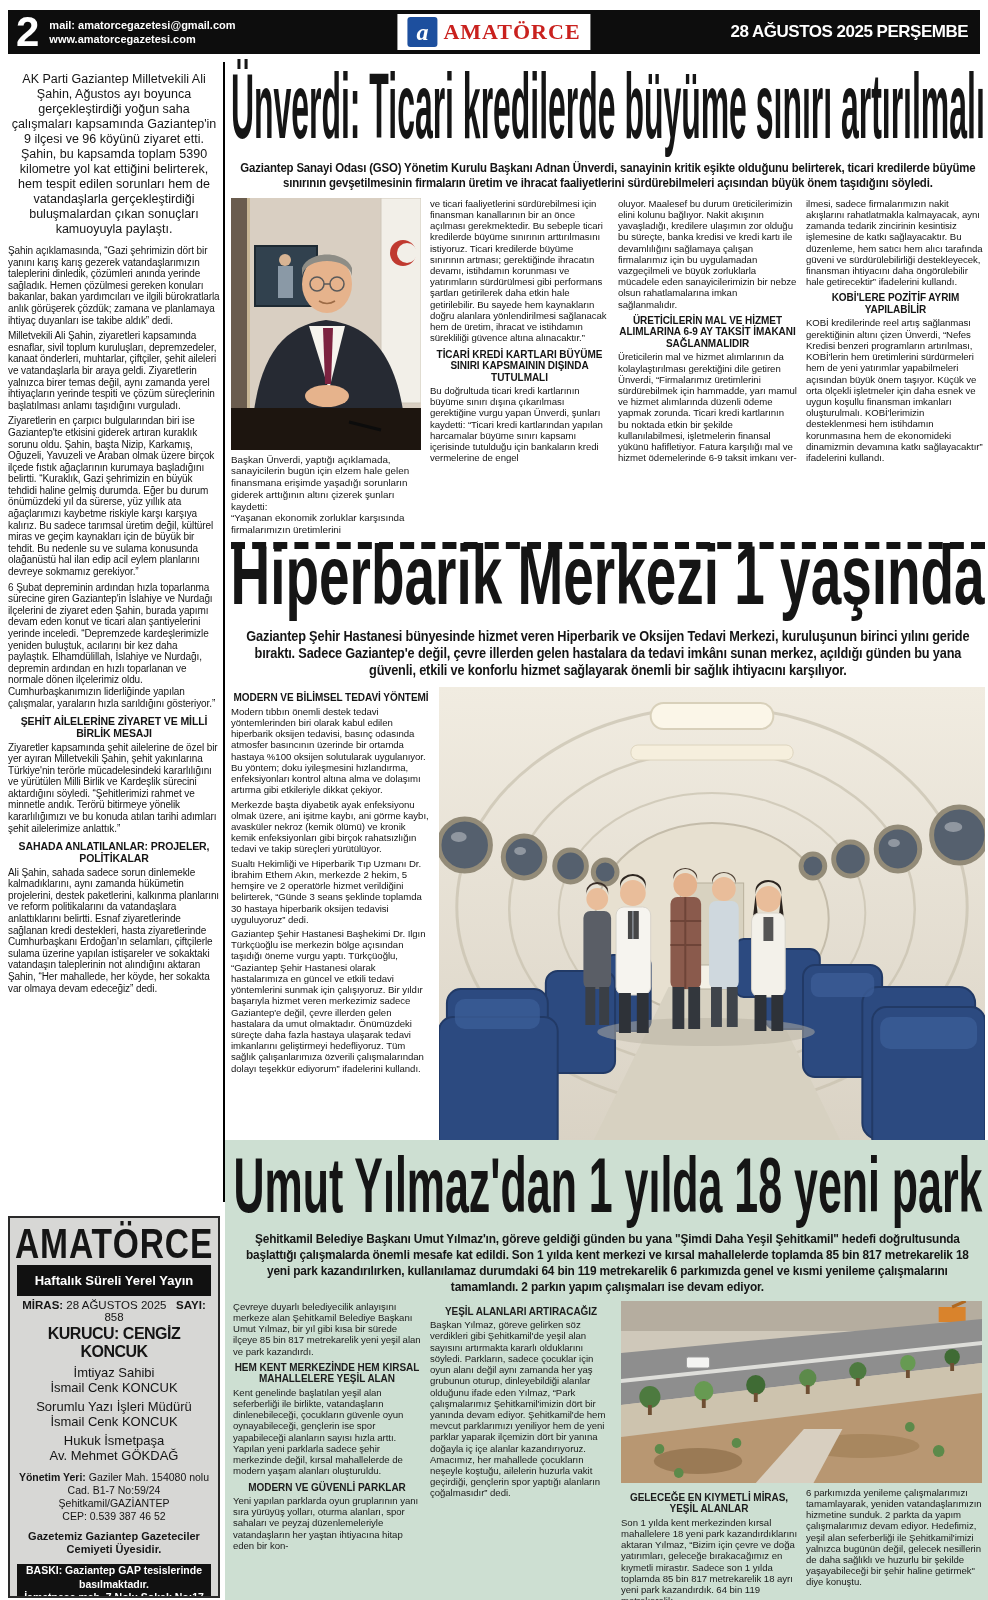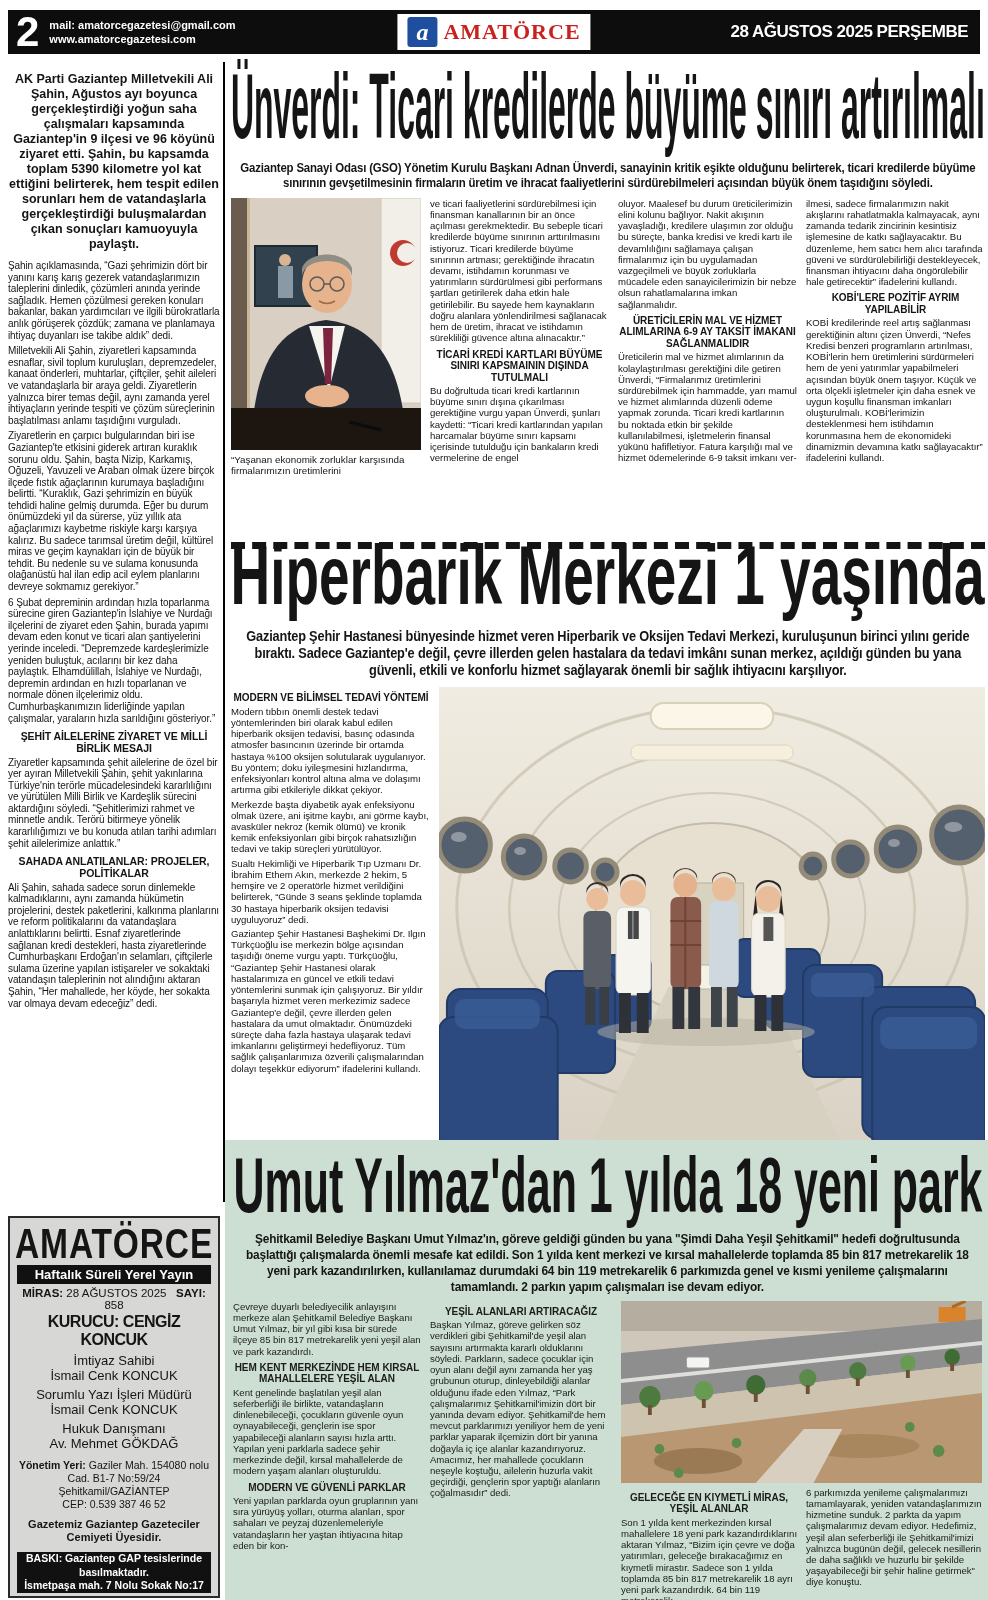--- a/index.html
+++ b/index.html
@@ -17,31 +17,31 @@
           font-family:"Liberation Serif",serif;font-style:italic;}
   .logo-word{color:#c9211e;font-family:"Liberation Serif",serif;font-weight:bold;font-size:22px;letter-spacing:1px;}
   .dateline{margin-left:auto;margin-right:12px;font-size:17px;font-weight:bold;letter-spacing:-0.5px;}
   
   .fitwrap{display:flex;justify-content:center;overflow:visible;}
   .fit{display:inline-block;white-space:nowrap;font-weight:bold;transform-origin:50% 0;line-height:1;}
   .condense{transform:scaleX(0.88);transform-origin:0 0;width:113.6%;}
   
   .sahin{position:absolute;left:8px;top:62px;width:212px;}
   .sahin-headline .fit{font-size:46px;letter-spacing:-1px;}
-  .sahin-lead{font-size:12.5px;line-height:1.2;font-weight:bold;text-align:center;margin-top:10px;}
+  .sahin-lead{font-size:12.5px;line-height:1.2;font-weight:normal;text-align:center;margin-top:10px;}
   .bodytxt p{margin:0 0 4px 0;}
   .bodytxt .h{font-weight:bold;text-align:center;margin:6px 0 2px 0;}
   .sahin .bodytxt{font-size:10px;line-height:1.16;margin-top:8px;letter-spacing:-0.1px;}
   .sahin .bodytxt .h{font-size:10.5px;}
   .vline{position:absolute;left:223px;top:62px;width:2px;height:1140px;background:#000;}
   
   .masthead{position:absolute;left:8px;top:1216px;width:212px;height:382px;box-sizing:border-box;
             border:2px solid #2a2a2a;background:#d7d7d5;text-align:center;padding:4px 5px;overflow:hidden;}
   .mast-title .fit{font-size:40px;letter-spacing:1px;}
-  .mast-bar{background:#111;color:#fff;font-weight:bold;font-size:13px;padding:2px 0;margin:3px 2px;}
+  .mast-bar{background:#111;color:#fff;font-weight:bold;font-size:13px;padding:8px 0;margin:3px 2px;}
   .mast-line{font-size:11.5px;margin-top:3px;}
   .mast-line b{font-weight:bold;}
   .mast-founder{font-size:16px;font-weight:bold;letter-spacing:-0.5px;margin-top:2px;}
   .mast-role-l{font-size:13px;font-weight:normal;margin-top:4px;}
   .mast-role-n{font-size:13px;}
   .mast-addr{font-size:10.5px;margin-top:8px;line-height:1.25;}
   .mast-member{font-size:11px;font-weight:bold;margin-top:6px;line-height:1.25;}
   .mast-print{background:#111;color:#fff;font-size:10.5px;font-weight:bold;margin:7px 2px 0 2px;
               padding:0 3px;line-height:1.3;}
   
@@ -125,21 +125,21 @@
       <b>MİRAS:</b>
       <span>28 AĞUSTOS 2025</span>&nbsp;&nbsp;
       <b>SAYI:</b>
       <span>858</span>
     </div>
     <div class="mast-founder">KURUCU: CENGİZ KONCUK</div>
     <div class="mast-role-l">İmtiyaz Sahibi</div>
     <div class="mast-role-n">İsmail Cenk KONCUK</div>
     <div class="mast-role-l">Sorumlu Yazı İşleri Müdürü</div>
     <div class="mast-role-n">İsmail Cenk KONCUK</div>
-    <div class="mast-role-l">Hukuk Danışmanı</div>
+    <div class="mast-role-l">Hukuk İsmetpaşa</div>
     <div class="mast-role-n">Av. Mehmet GÖKDAĞ</div>
     <div class="mast-addr">
       <b>Yönetim Yeri:</b>
       <span>Gaziler Mah. 154080 nolu Cad. B1-7 No:59/24 Şehitkamil/GAZİANTEP</span><br>
       <span>CEP: 0.539 387 46 52</span>
     </div>
     <div class="mast-member">Gazetemiz Gaziantep Gazeteciler Cemiyeti Üyesidir.</div>
     <div class="mast-print">
       <div>BASKI:  Gaziantep GAP tesislerinde basılmaktadır.</div>
       <div>İsmetpaşa mah. 7 Nolu Sokak No:17</div>
@@ -172,20 +172,21 @@
           <path d="M71,78 C74,58 118,58 121,78 L121,70 C114,52 78,52 71,70 Z" fill="#8e8d86"></path>
           <circle cx="86" cy="86" r="7" fill="none" stroke="#5a5a5a" stroke-width="1.5"></circle>
           <circle cx="106" cy="86" r="7" fill="none" stroke="#5a5a5a" stroke-width="1.5"></circle>
           <line x1="93" y1="86" x2="99" y2="86" stroke="#5a5a5a" stroke-width="1.5"></line>
           <path d="M88,103 Q96,108 104,103" stroke="#9c6b46" stroke-width="1.5" fill="none"></path>
           <ellipse cx="96" cy="198" rx="22" ry="11" fill="#e6b38c"></ellipse>
           <rect x="0" y="210" width="190" height="42" fill="#1d150f"></rect>
           <line x1="118" y1="224" x2="150" y2="232" stroke="#0c0c0c" stroke-width="3"></line>
         </svg>
         <div class="caption">
+          <p>Başkan Ünverdi, yaptığı açıklamada, sanayicilerin bugün için elzem hale gelen finansmana erişimde yaşadığı sorunların giderek arttığının altını çizerek şunları kaydetti:</p>
           <p>“Yaşanan ekonomik zorluklar karşısında firmalarımızın üretimlerini</p>
         </div>
       </div>
       <div class="ncol u-col">
         <p>ve ticari faaliyetlerini sürdürebilmesi için finansman kanallarının bir an önce açılması gerekmektedir. Bu sebeple ticari kredilerde büyüme sınırının arttırılmasını istiyoruz. Ticari kredilerde büyüme sınırının artması; gerektiğinde ihracatın devamı, istihdamın korunması ve yatırımların sürdürülmesi gibi performans şartları getirilerek daha etkin hale getirilebilir. Bu sayede hem kaynakların doğru alanlara yönlendirilmesi sağlanacak hem de üretim, ihracat ve istihdamın sürekliliği güvence altına alınacaktır.”</p>
         <div class="h">TİCARİ KREDİ KARTLARI BÜYÜME SINIRI KAPSMAININ DIŞINDA TUTULMALI</div>
         <p>Bu doğrultuda ticari kredi kartlarının büyüme sınırı dışına çıkarılması gerektiğine vurgu yapan Ünverdi, şunları kaydetti: “Ticari kredi kartlarından yapılan harcamalar büyüme sınırı kapsamı içerisinde tutulduğu için bankaların kredi vermelerine de engel</p>
       </div>
       <div class="ncol u-col">
         <p>oluyor. Maalesef bu durum üreticilerimizin elini kolunu bağlıyor. Nakit akışının yavaşladığı, kredilere ulaşımın zor olduğu bu süreçte, banka kredisi ve kredi kartı ile devamlılığını sağlamaya çalışan firmalarımız için bu uygulamadan vazgeçilmeli ve büyük zorluklarla mücadele eden sanayicilerimizin bir nebze olsun rahatlamalarına imkan sağlanmalıdır.</p>

